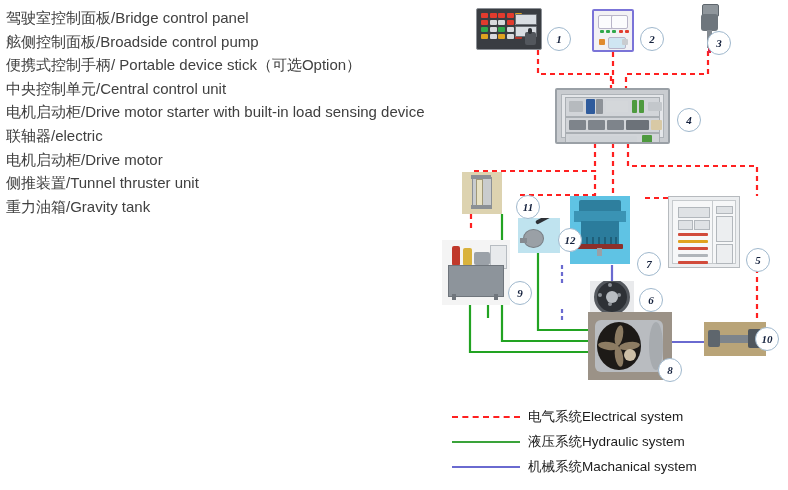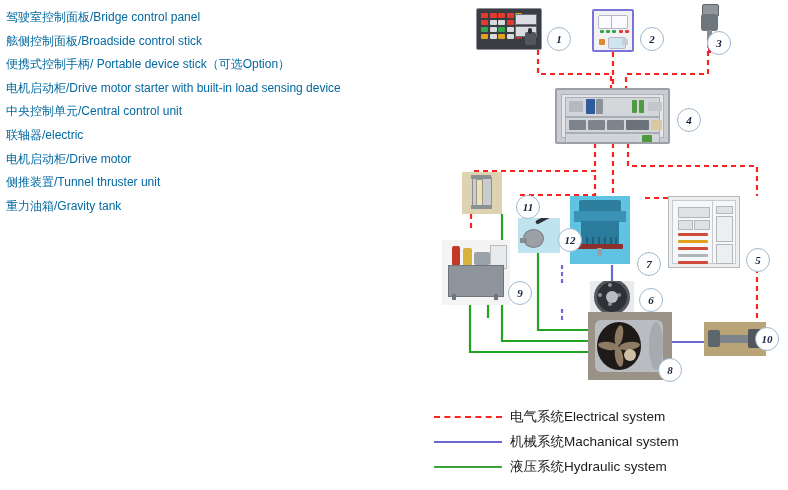--- a/index.html
+++ b/index.html
@@ -13,26 +13,26 @@
   }
   #stage{position:absolute;left:0;top:0;width:788px;height:490px;}
 
   
   #legend-list{position:absolute;left:6px;top:6px;width:450px;}
   .list-title{
     font-size:14.5px;font-weight:bold;color:#111;
     line-height:20px;margin-bottom:3px;letter-spacing:.1px;
   }
   .list-row{
-    font-size:12px;line-height:23.6px;color:#0369a1;
+    font-size:15px;line-height:23.6px;color:#404040;
     white-space:nowrap;
   }
 
   
-  #system-key{position:absolute;left:434px;top:404px;width:330px;}
+  #system-key{position:absolute;left:452px;top:404px;width:330px;}
   .key-row{display:flex;align-items:center;height:25px;}
   .key-swatch{width:68px;height:0;border-top-width:2.5px;margin-right:8px;flex:none;}
   .key-swatch.dashed{border-top-style:dashed;}
   .key-swatch.solid{border-top-style:solid;}
   .key-label{font-size:13.5px;color:#1c1c1c;white-space:nowrap;}
 
   
   #diagram{position:absolute;left:430px;top:0;width:358px;height:400px;}
   #wires{position:absolute;left:0;top:0;width:358px;height:400px;}
 
@@ -133,42 +133,42 @@
   .hp12-h{position:absolute;left:18px;top:3px;width:17px;height:4px;background:#2e3136;border-radius:2px;transform:rotate(-28deg);transform-origin:0 50%;}
   .hp12-n{position:absolute;left:2px;top:20px;width:7px;height:5px;background:#858b91;}
 </style>
 </head>
 <body>
 
 <div id="stage">
 
   <div id="legend-list">
     <div class="list-row">驾驶室控制面板/Bridge control panel</div>
-    <div class="list-row">舷侧控制面板/Broadside control stick</div>
+    <div class="list-row">舷侧控制面板/Broadside control pump</div>
     <div class="list-row">便携式控制手柄/ Portable device stick（可选Option）</div>
+    <div class="list-row">中央控制单元/Central control unit</div>
     <div class="list-row">电机启动柜/Drive motor starter with built-in load sensing device</div>
-    <div class="list-row">中央控制单元/Central control unit</div>
     <div class="list-row">联轴器/electric</div>
     <div class="list-row">电机启动柜/Drive motor</div>
     <div class="list-row">侧推装置/Tunnel thruster unit</div>
     <div class="list-row">重力油箱/Gravity tank</div>
   </div>
 
   <div id="system-key">
     <div class="key-row">
       <span class="key-swatch dashed" style="border-color:#ff2020"></span>
       <span class="key-label">电气系统Electrical system</span>
     </div>
     <div class="key-row">
+      <span class="key-swatch solid" style="border-color:#3aa33a"></span>
+      <span class="key-label">液压系统Hydraulic system</span>
+    </div>
+    <div class="key-row">
       <span class="key-swatch solid" style="border-color:#6a6ad0"></span>
       <span class="key-label">机械系统Machanical system</span>
-    </div>
-    <div class="key-row">
-      <span class="key-swatch solid" style="border-color:#3aa33a"></span>
-      <span class="key-label">液压系统Hydraulic system</span>
     </div>
   </div>
 
   <div id="diagram">
 
     <svg id="wires" viewBox="0 0 358 400">
       <g fill="none" stroke-width="2.2" stroke-linecap="butt">
 
         <g stroke="#ff2020" stroke-dasharray="5,4">
 

